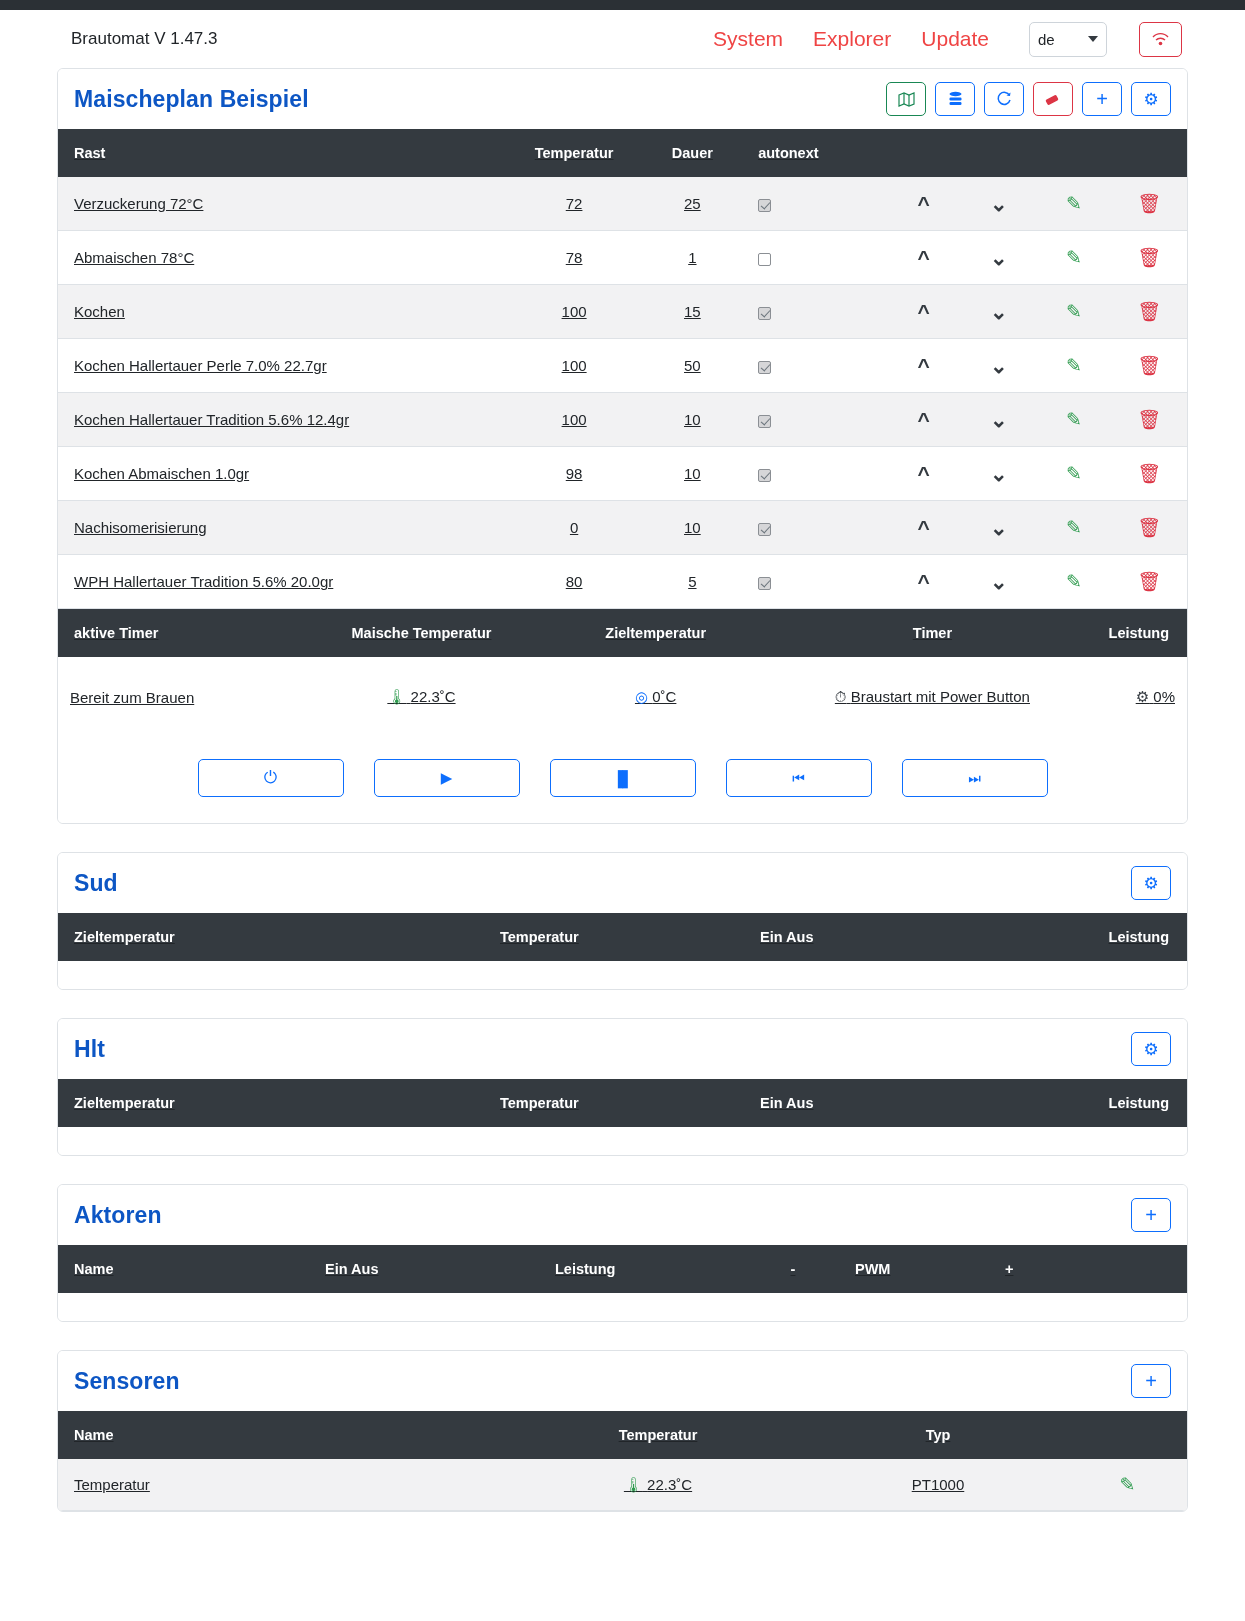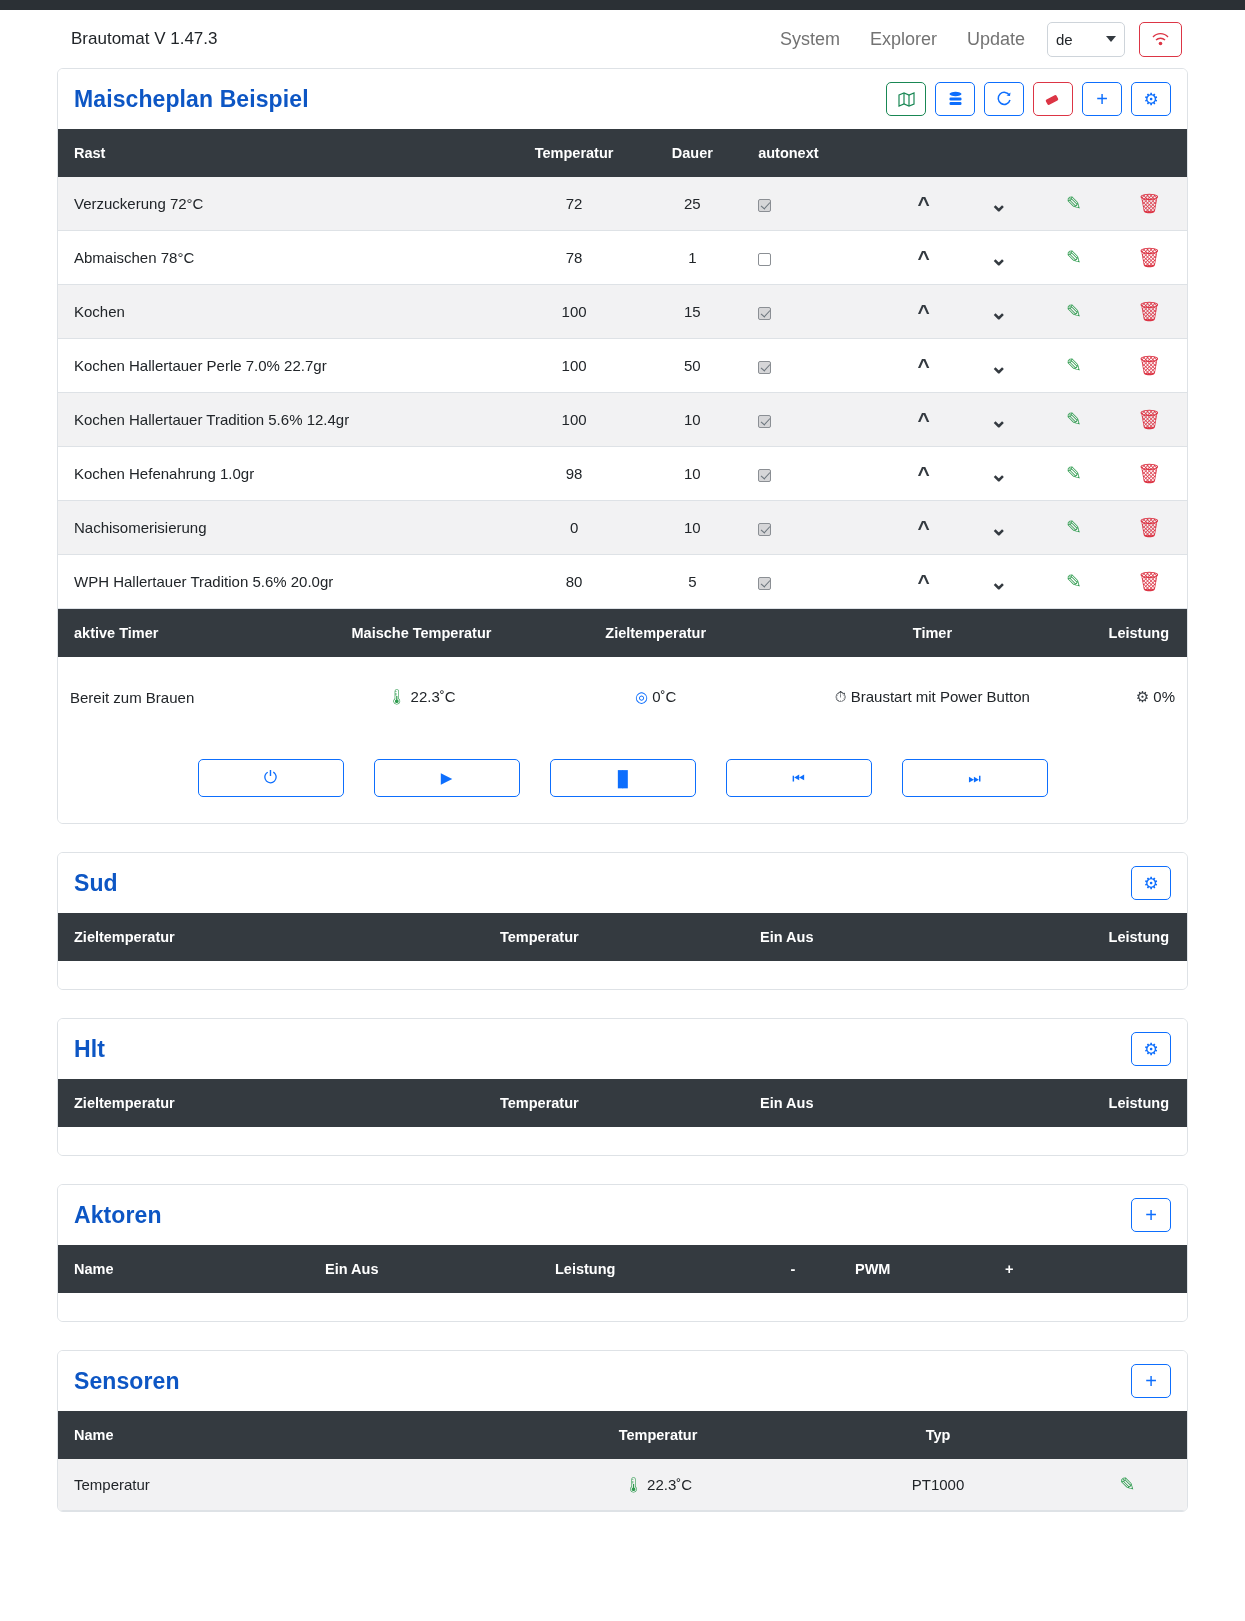--- a/index.html
+++ b/index.html
@@ -18,36 +18,37 @@
   .page {
     width: 1245px;
     padding: 0 57px;
   }
   
   .navbar {
     display: flex;
     align-items: center;
     height: 58px;
     padding: 0 6px;
+    gap: 18px;
   }
   .brand {
     font-size: 17px;
     color: #212529;
     margin-right: auto;
     padding-left: 8px;
   }
   .nav-links {
     display: flex;
     align-items: center;
     gap: 30px;
     margin-right: 22px;
   }
   .nav-link {
-    font-size: 18px;
-    color: #737373;
+    font-size: 21px;
+    color: #ef4444;
     text-decoration: none;
     cursor: pointer;
   }
   .lang-select {
     width: 78px;
     height: 35px;
     border: 1px solid #ced4da;
     border-radius: 5px;
     background: #fff;
     font-size: 15px;
@@ -108,20 +109,21 @@
   }
   .b-green { border: 1px solid #198754; color: #198754; }
   .b-blue  { border: 1px solid #0d6efd; color: #0d6efd; }
   .b-red   { border: 1px solid #dc3545; color: #dc3545; }
 
   
   table {
     width: 100%;
     border-collapse: collapse;
     font-size: 15px;
+    text-decoration: underline;
   }
   thead th {
     background: #343a40;
     color: #fff;
     font-weight: bold;
     font-size: 14.5px;
     padding: 16px 12px;
     text-align: left;
   }
   tbody td {
@@ -322,21 +324,21 @@
           <td class="c-name">Kochen Hallertauer Tradition 5.6% 12.4gr</td>
           <td class="c-center">100</td>
           <td class="c-center">10</td>
           <td><span class="chk on"></span></td>
           <td class="c-center"><span class="act caret">^</span></td>
           <td class="c-center"><span class="act caret">⌄</span></td>
           <td class="c-center"><span class="act pen">✎</span></td>
           <td class="c-center"><span class="act trash">🗑</span></td>
         </tr>
         <tr>
-          <td class="c-name">Kochen Hefenahrung 1.0gr</td>
+          <td class="c-name">Kochen Abmaischen 1.0gr</td>
           <td class="c-center">98</td>
           <td class="c-center">10</td>
           <td><span class="chk on"></span></td>
           <td class="c-center"><span class="act caret">^</span></td>
           <td class="c-center"><span class="act caret">⌄</span></td>
           <td class="c-center"><span class="act pen">✎</span></td>
           <td class="c-center"><span class="act trash">🗑</span></td>
         </tr>
         <tr>
           <td class="c-name">Nachisomerisierung</td>

